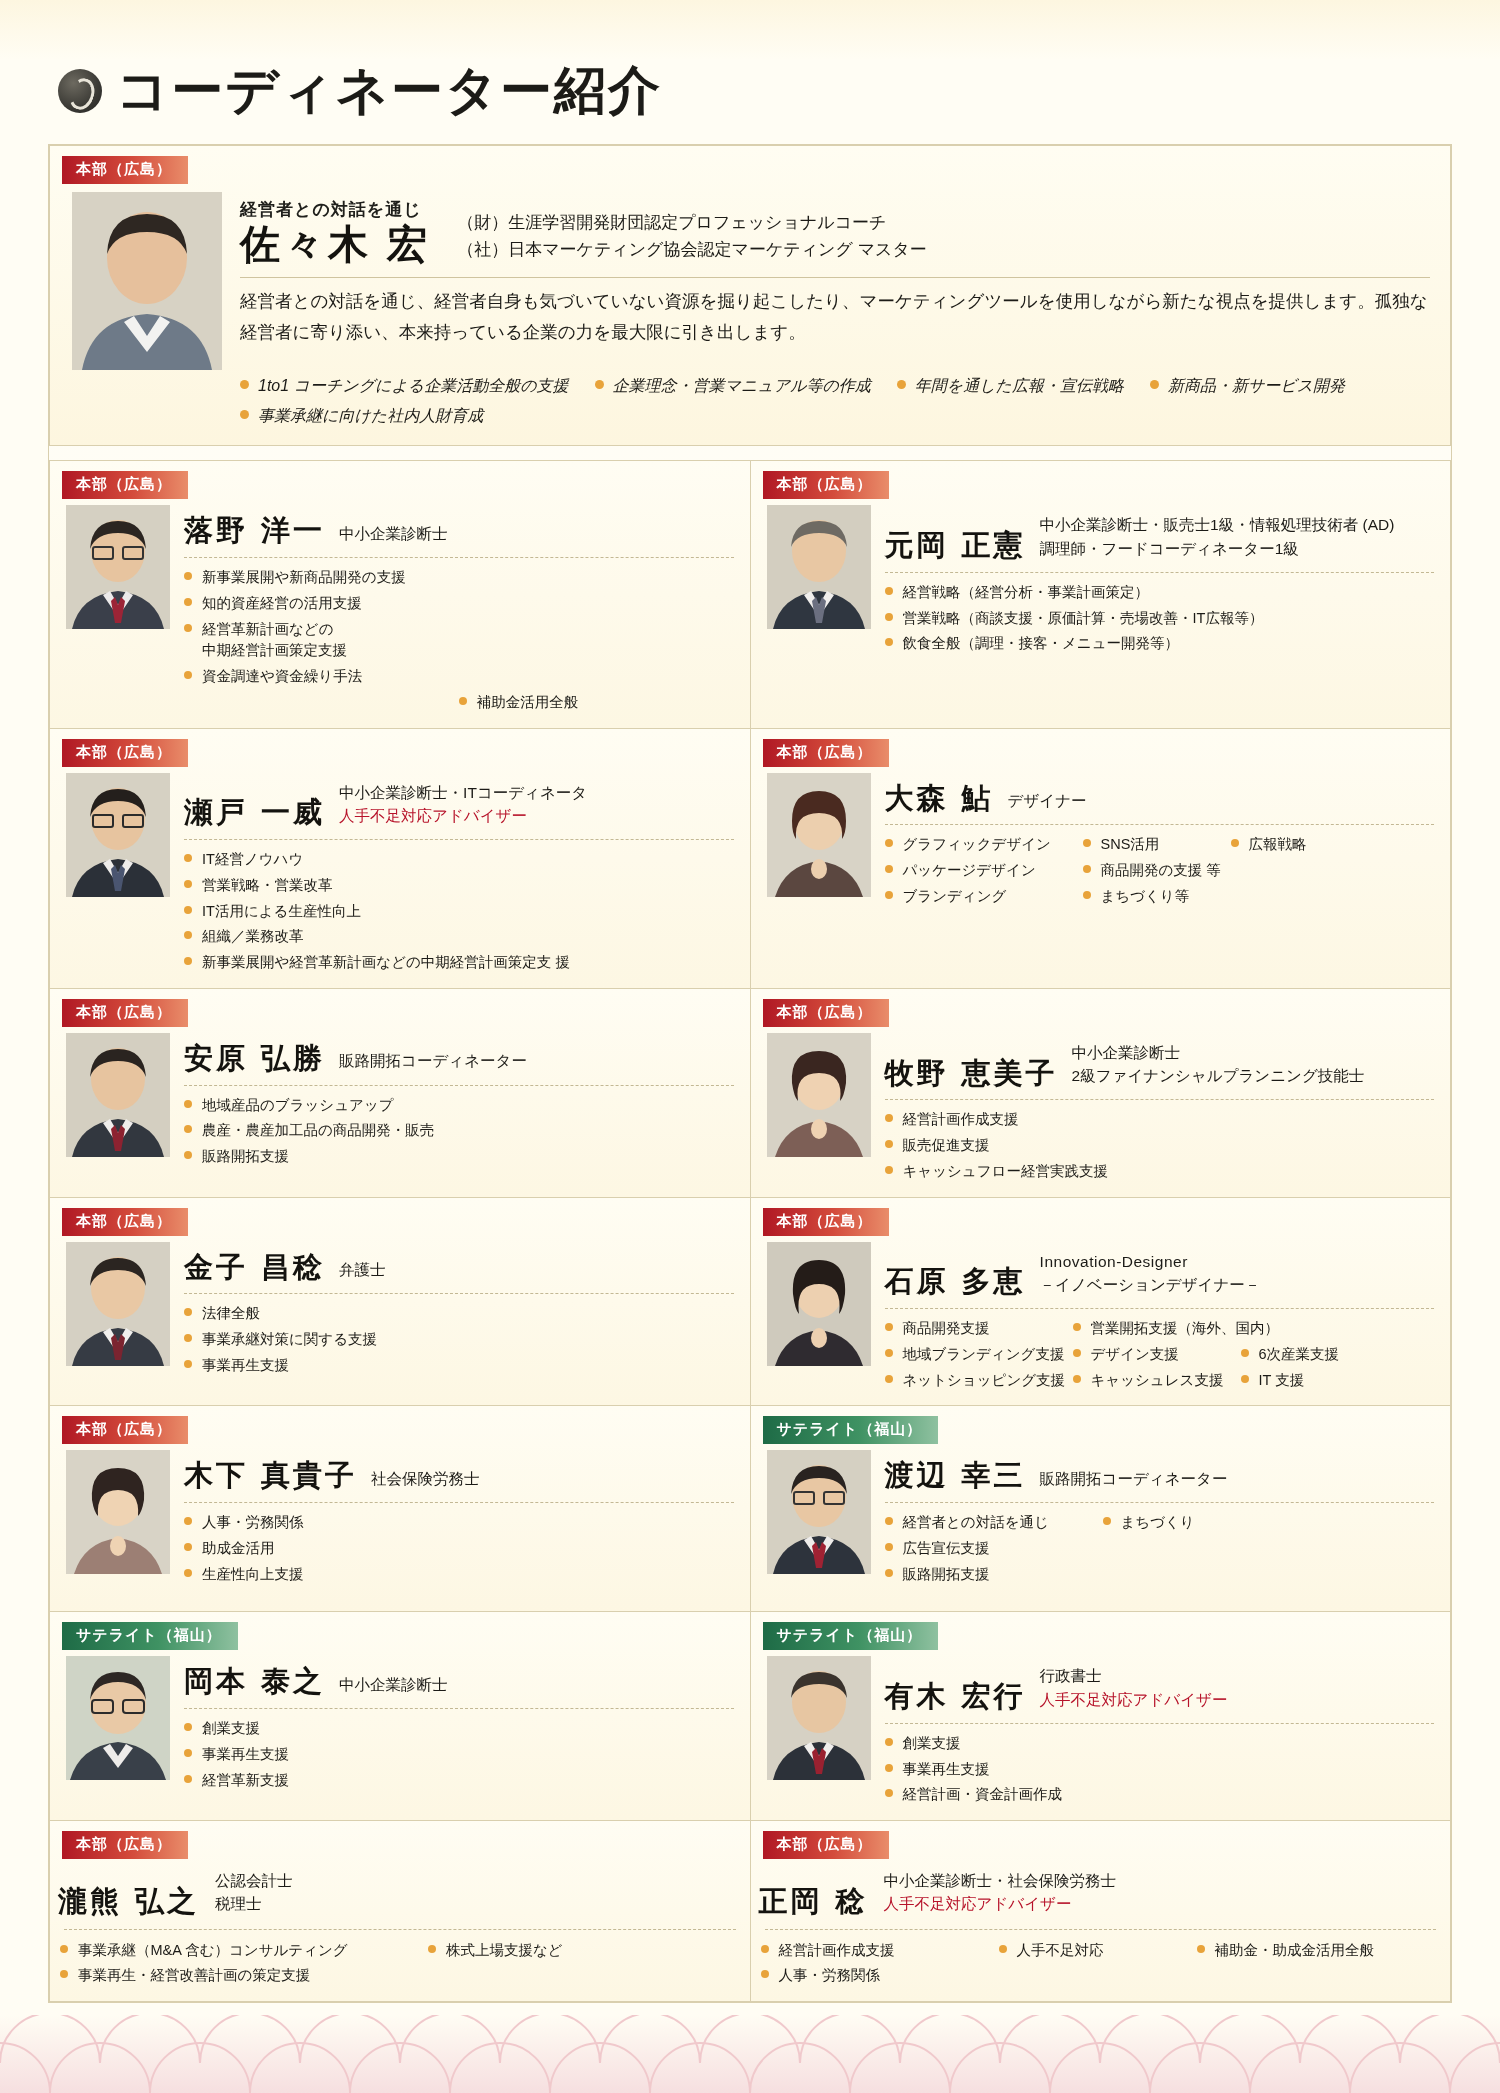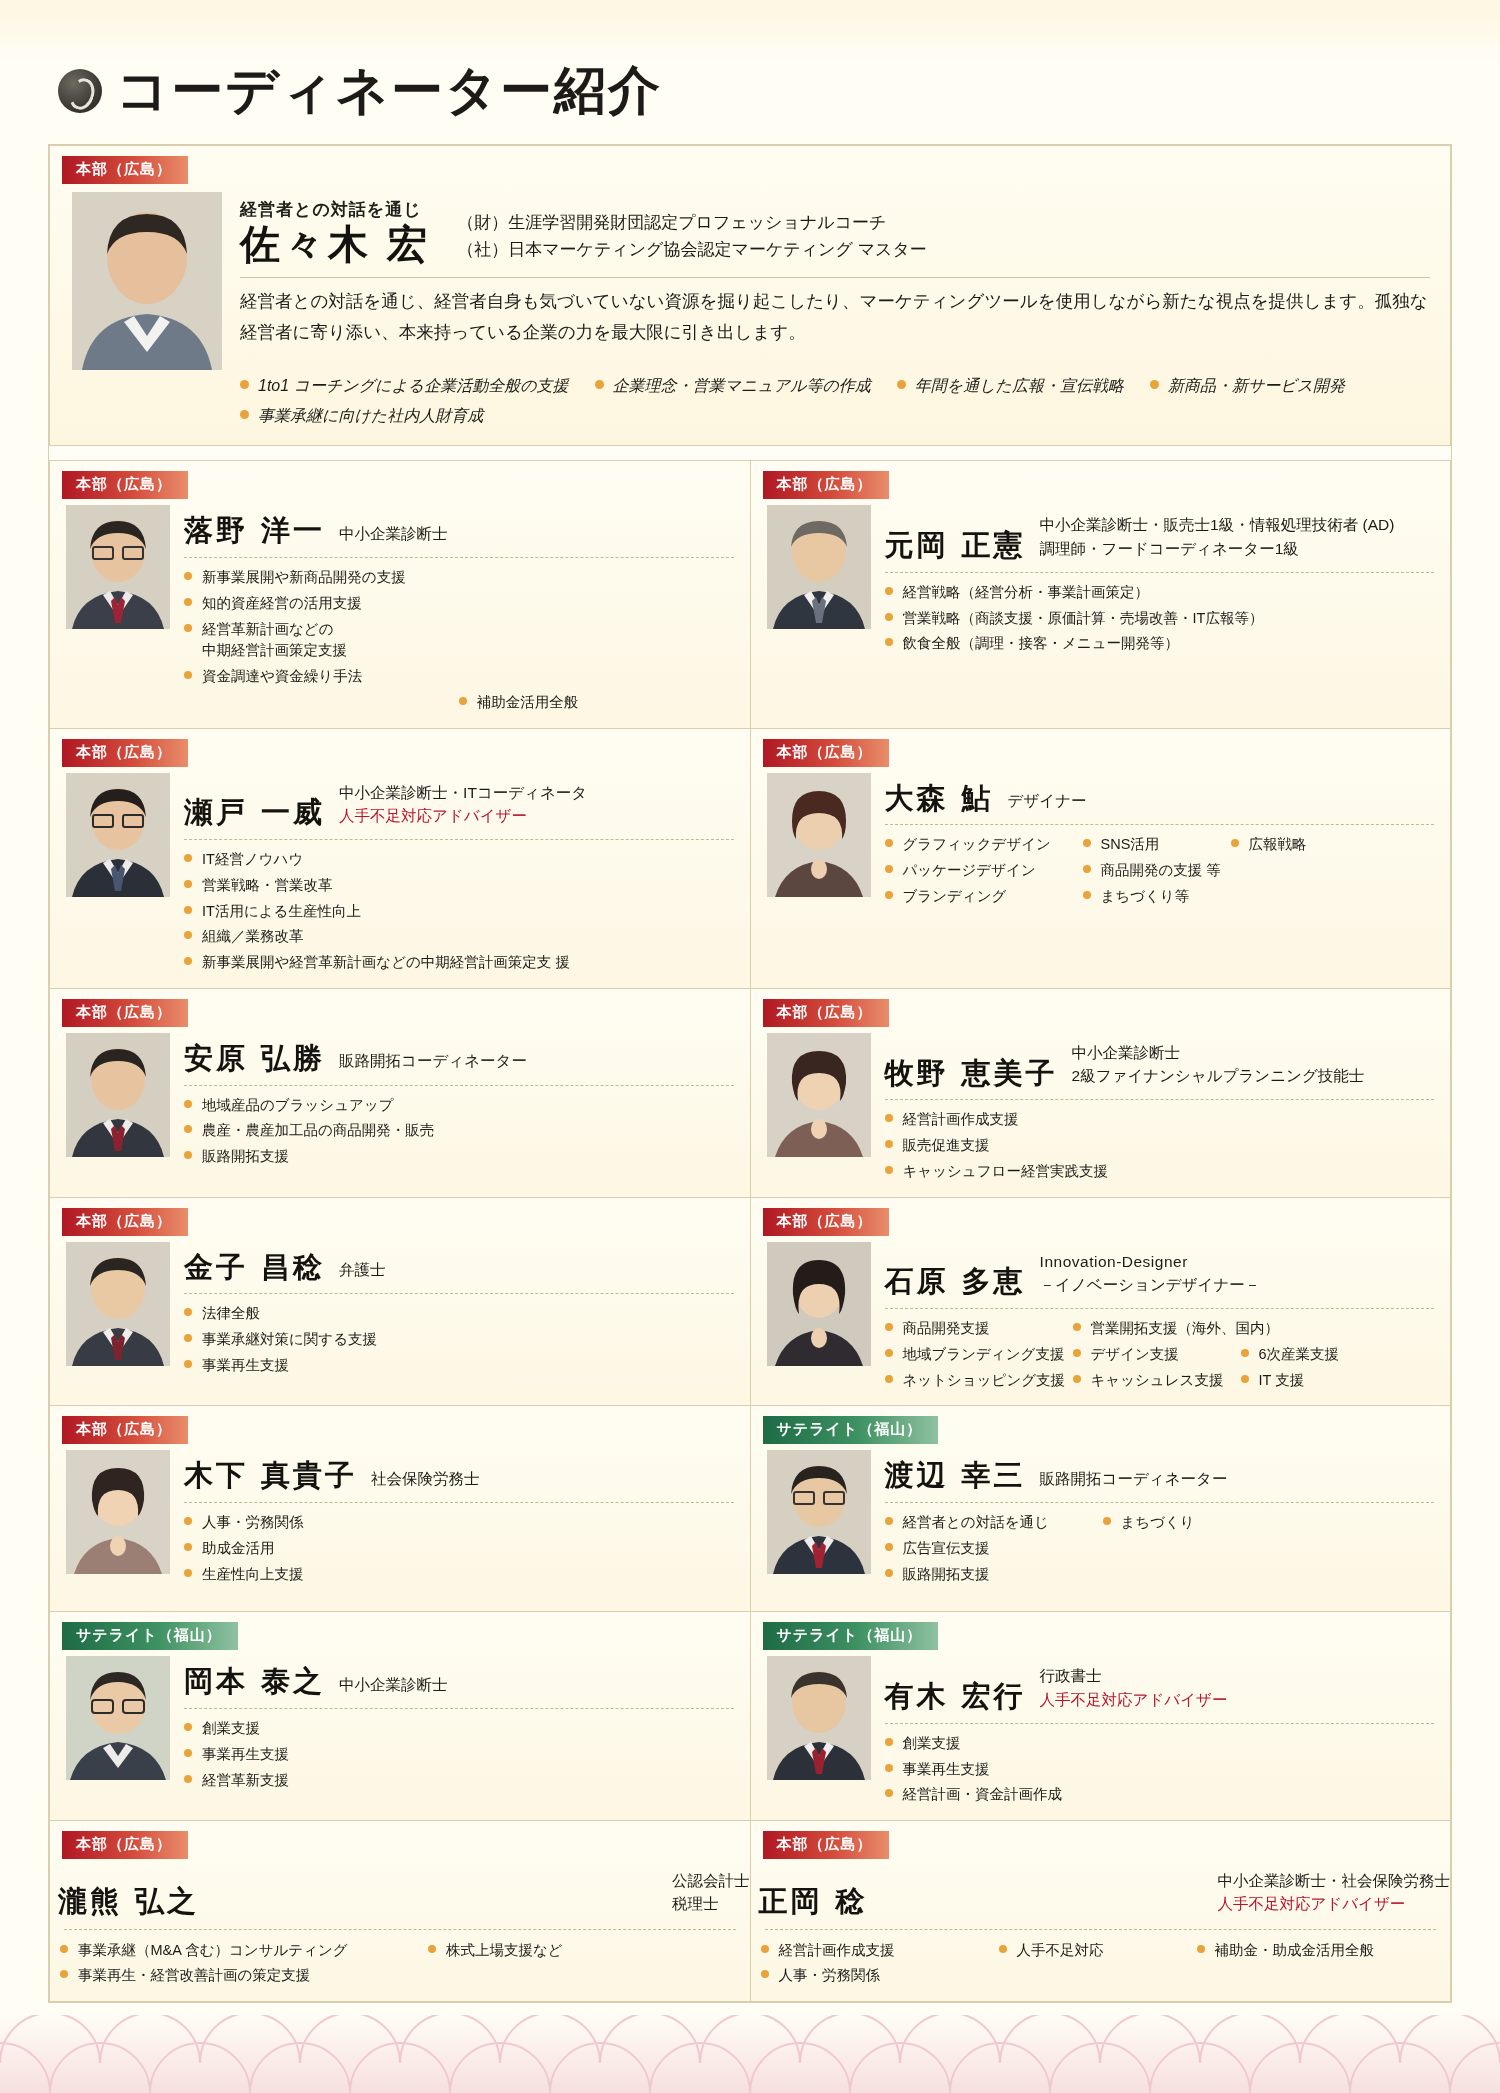--- a/index.html
+++ b/index.html
@@ -121,21 +121,21 @@
   }
   .card-qual{font-size:15.5px;line-height:1.5;color:#1c1b17;padding-bottom:3px;}
   .card-qual .hl{color:#b7132a;}
   .card-qual .en{letter-spacing:0.5px;}
   .dashed{border:0;border-top:1px dashed #c3b894;margin:9px 0 7px 0;}
   .card-bullets{display:flex;flex-wrap:wrap;}
   .card-bullets .bullet{font-size:14.5px;margin:2px 20px 2px 0;}
   .card-bullets .bullet:before{width:8px;height:8px;top:5px;}
   .cols2 .bullet{width:calc(50% - 20px);}
   .card.bottom{min-height:150px;}
-  .bottom-name-row{display:flex;align-items:flex-end;gap:4px;padding:10px 0 0 8px;justify-content:space-between;}
+  .bottom-name-row{display:flex;align-items:flex-end;gap:16px;padding:10px 0 0 8px;justify-content:flex-start;}
   .bottom-bullets{padding:0 10px;}
 
   
   .footer-date{
     text-align:right;font-size:12px;color:#1c1b17;padding:10px 8px 0 0;
   }
   
   .wave{
     position:absolute;left:0;bottom:0;width:1500px;height:78px;
     background:linear-gradient(180deg,#fffdf4 0%,#f6dfe0 100%);

